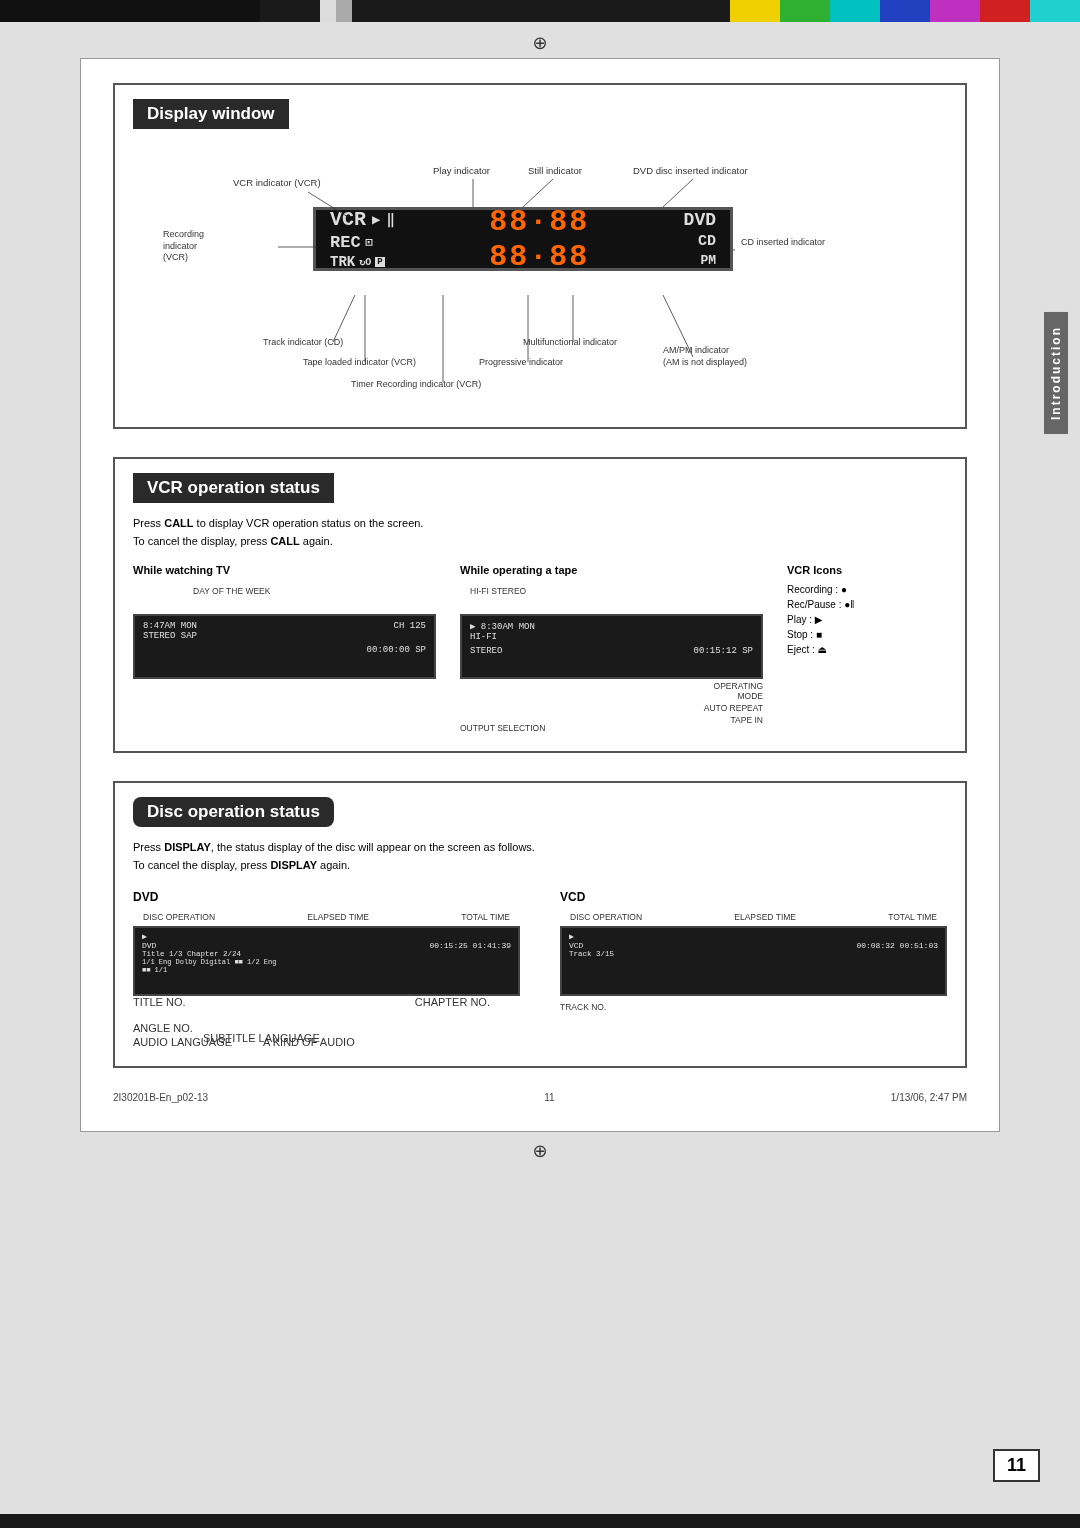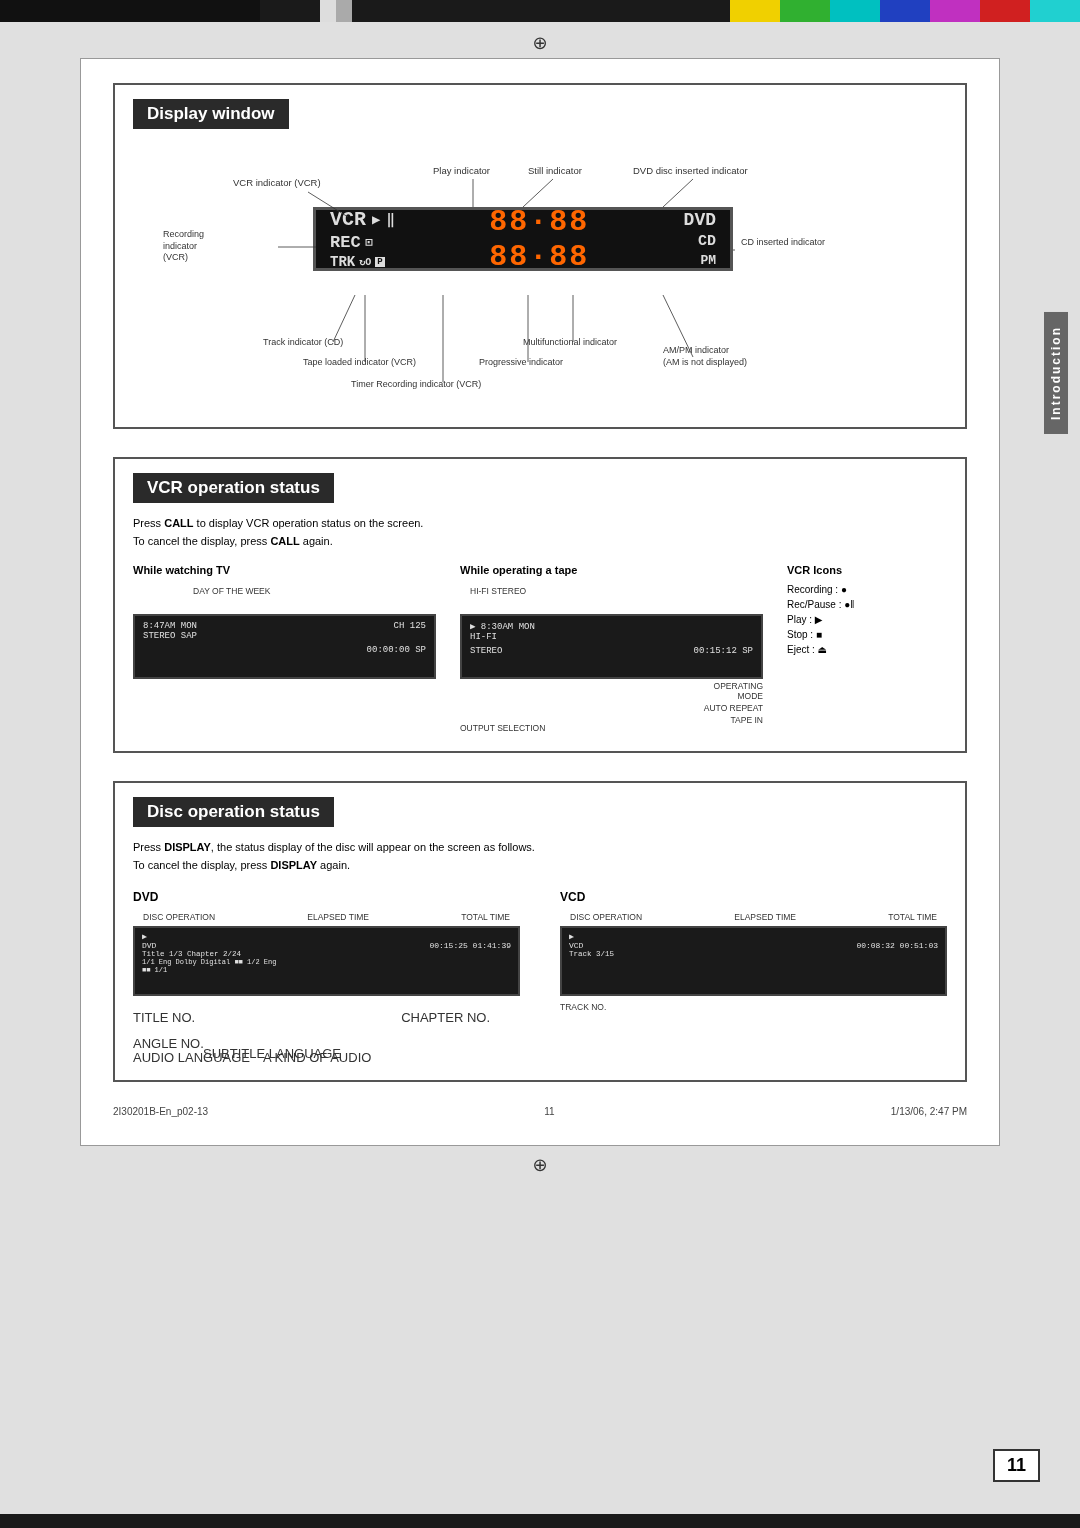--- a/index.html
+++ b/index.html
@@ -182,21 +182,21 @@
           <div style="font-size:10px; margin-bottom:4px;">Rec/Pause : ●‖</div>
           <div style="font-size:10px; margin-bottom:4px;">Play : ▶</div>
           <div style="font-size:10px; margin-bottom:4px;">Stop : ■</div>
           <div style="font-size:10px; margin-bottom:0;">Eject : ⏏</div>
         </div>
 
       </div>
     </div>
 
     <div style="border:2px solid #555; padding:14px 18px 20px 18px; margin-bottom:20px;">
-      <div style="background:#2a2a2a; color:white; font-size:17px; font-weight:bold; padding:5px 14px; display:inline-block; margin-bottom:12px;">Disc operation status</div>
+      <div style="background:#2a2a2a; color:white; font-size:17px; font-weight:bold; padding:5px 14px; display:inline-block; margin-bottom:12px;border-radius:8px;">Disc operation status</div>
 
       <div style="font-size:11px; line-height:1.6; margin-bottom:16px;">
         Press <strong>DISPLAY</strong>, the status display of the disc will appear on the screen as follows.<br>
         To cancel the display, press <strong>DISPLAY</strong> again.
       </div>
 
       <div style="display:flex; gap:40px; align-items:flex-start;">
 
         <div style="flex:1;">
           <div style="font-size:12px; font-weight:bold; margin-bottom:8px;">DVD</div>
@@ -215,21 +215,21 @@
             <div>▶</div>
             <div style="display:flex; justify-content:space-between; font-size:8px;">
               <span>DVD</span>
                 <span>00:15:25  01:41:39</span>
             </div>
             <div style="font-size:7.5px;">Title 1/3   Chapter 2/24</div>
             <div style="font-size:7px;">1/1 Eng Dolby Digital  ■■  1/2 Eng</div>
             <div style="font-size:7px;">■■  1/1</div>
           </div>
 
-          <div style="position:relative; height:50px; font-size:13px; color:#333; margin-top:14px;">
+          <div style="position:relative; height:50px; font-size:11px; color:#333; margin-top:0;">
             <div style="position:absolute; left:0; top:0;">TITLE NO.</div>
             <div style="position:absolute; right:30px; top:0;">CHAPTER
 NO.</div>
             <div style="position:absolute; left:0; top:26px;">ANGLE NO.</div>
             <div style="position:absolute; left:70px; top:36px;">SUBTITLE LANGUAGE</div>
             <div style="position:absolute; left:0; top:40px;">AUDIO LANGUAGE</div>
             <div style="position:absolute; left:130px; top:40px;">A KIND OF AUDIO</div>
           </div>
         </div>
 

